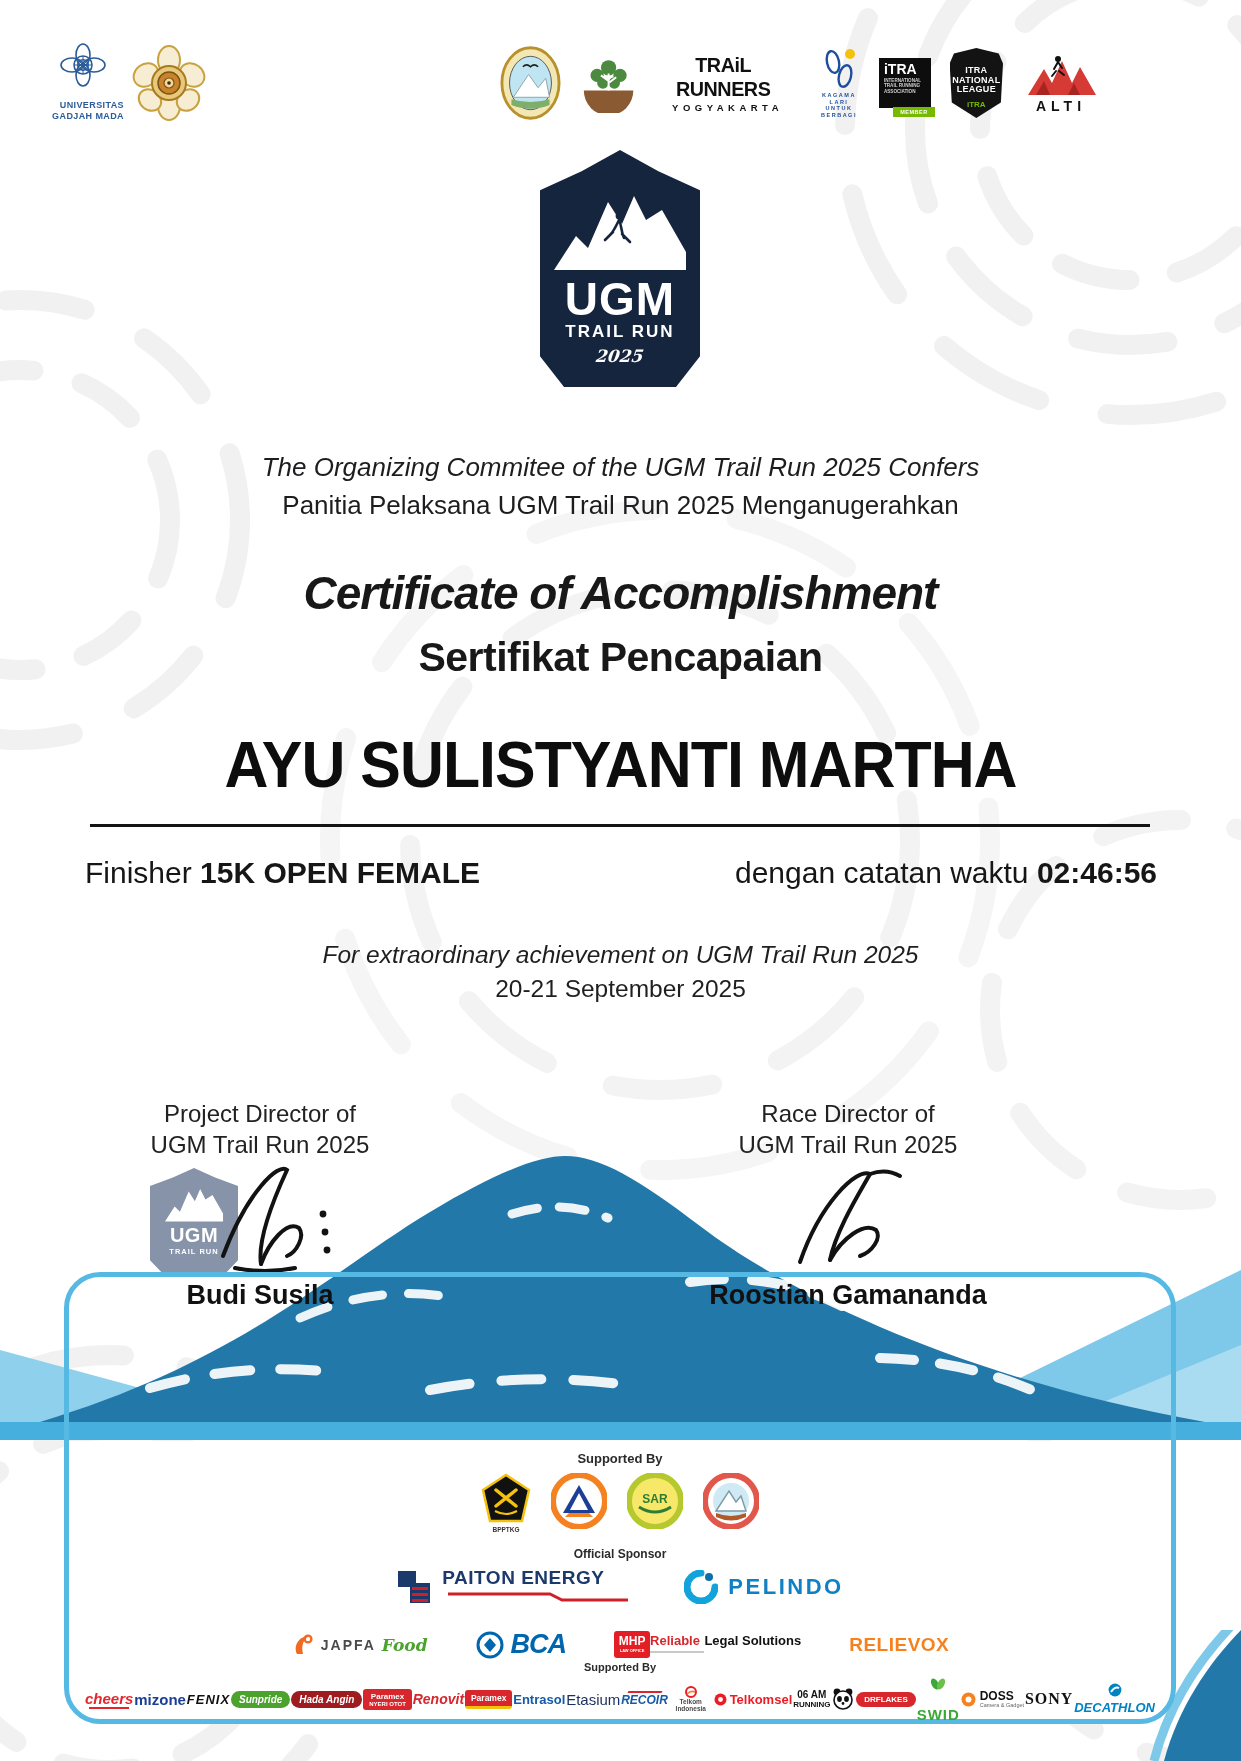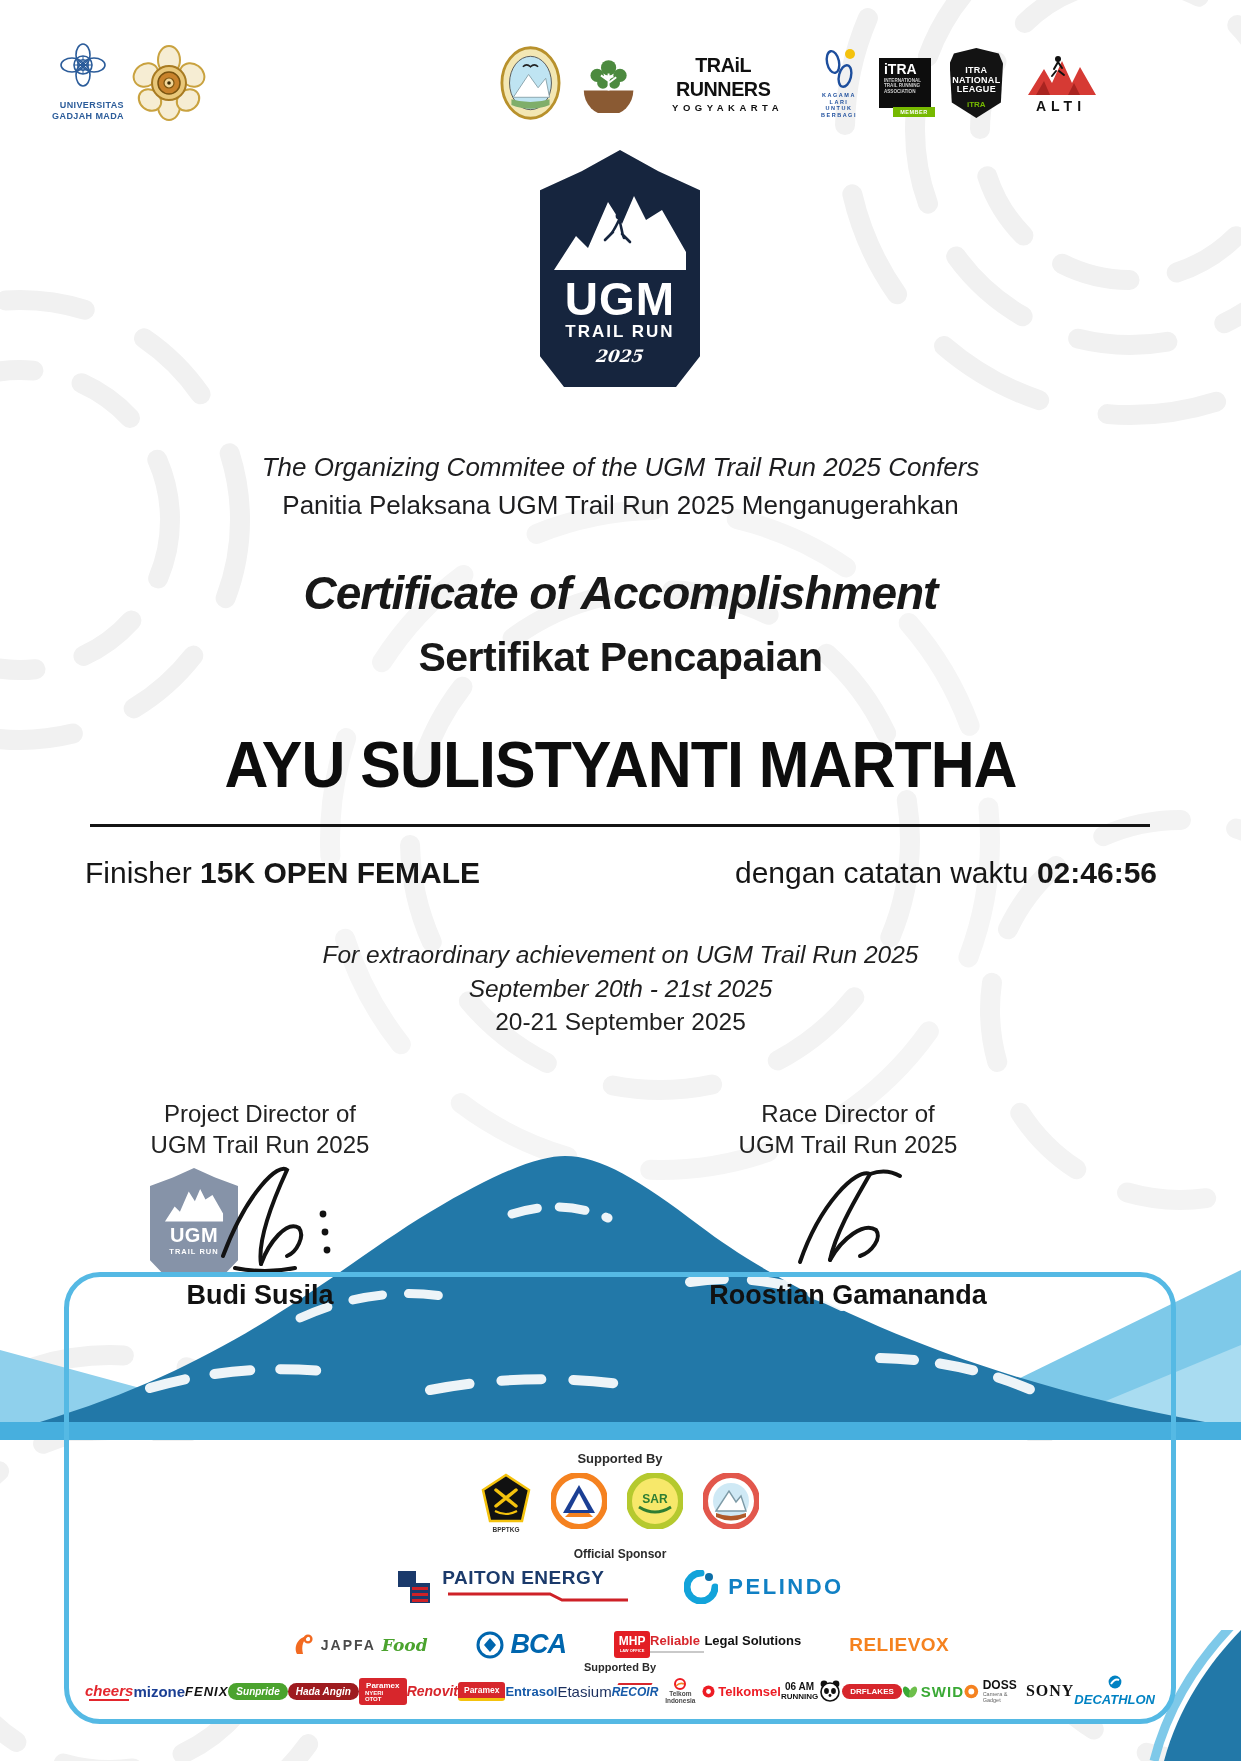--- a/index.html
+++ b/index.html
@@ -216,21 +216,20 @@
     <span>Finisher</span>
     <span style="font-weight:800"> <span>15K OPEN FEMALE</span></span>
   </div>
   <div class="abs res" style="right:84px;top:856px;text-align:right">
     <span>dengan catatan waktu</span>
     <span style="font-weight:800"> <span>02:46:56</span></span>
   </div>
 
   <div class="abs ctr ach" style="top:938px">
     <div style="font-style:italic">For extraordinary achievement on UGM Trail Run 2025</div>
-    <div style="font-style:italic">September 20th - 21st 2025</div>
     <div>20-21 September 2025</div>
   </div>
 
   <svg class="abs" style="left:0;top:1150px" width="1241" height="290" viewBox="0 0 1241 290" preserveAspectRatio="none">
     <path d="M0,200 L0,272 L265,272 Z" fill="#8fd0ec"></path>
     <path d="M1241,120 L1241,272 L930,272 Z" fill="#7ec9e9"></path>
     <path d="M1241,195 L1241,272 L1055,272 Z" fill="#a9dcf1"></path>
     <path d="M40,272 C240,212 330,122 430,62 C500,20 540,6 565,6 C600,6 640,30 700,76 C800,152 980,232 1205,272 Z" fill="#2278A8"></path>
     <g fill="none" stroke="#ffffff" stroke-linecap="round" opacity=".92">
       <path d="M300,168 q70,-32 142,-22" stroke-width="9" stroke-dasharray="30 26"></path>
@@ -449,21 +448,21 @@
             <circle cx="18" cy="5" r="3.4" fill="#111"></circle>
           <circle cx="12" cy="13" r="9" fill="#fff" stroke="#111" stroke-width="1.6"></circle>
           <ellipse cx="8.5" cy="12" rx="2.4" ry="3" fill="#111"></ellipse>
           <ellipse cx="15.5" cy="12" rx="2.4" ry="3" fill="#111"></ellipse>
           <circle cx="12" cy="16.5" r="1.4" fill="#111"></circle>
         </svg>
       </div>
       <div class="sup-item">
         <span class="pill" style="background:#d7262c;font-size:8px;font-style:normal;border-radius:10px">DRFLAKES</span>
       </div>
-      <div class="sup-item" style="flex-direction:row;gap:3px">
+      <div class="sup-item" style="flex-direction:column;gap:15px">
         <svg width="16" height="16" viewBox="0 0 16 16">
           <ellipse cx="5" cy="9" rx="3.4" ry="6" fill="#3aa935" transform="rotate(-28 5 9)"></ellipse>
           <ellipse cx="11" cy="9" rx="3.4" ry="6" fill="#6dbf4b" transform="rotate(28 11 9)"></ellipse>
         </svg>
         <span style="color:#3aa935;font-weight:900;font-size:15px;letter-spacing:1px">SWID</span>
       </div>
       <div class="sup-item" style="flex-direction:row;gap:4px">
         <svg width="15" height="15" viewBox="0 0 15 15">
           <circle cx="7.5" cy="7.5" r="7" fill="#f58220"></circle>
             <circle cx="7.5" cy="7.5" r="3" fill="#fff"></circle>

